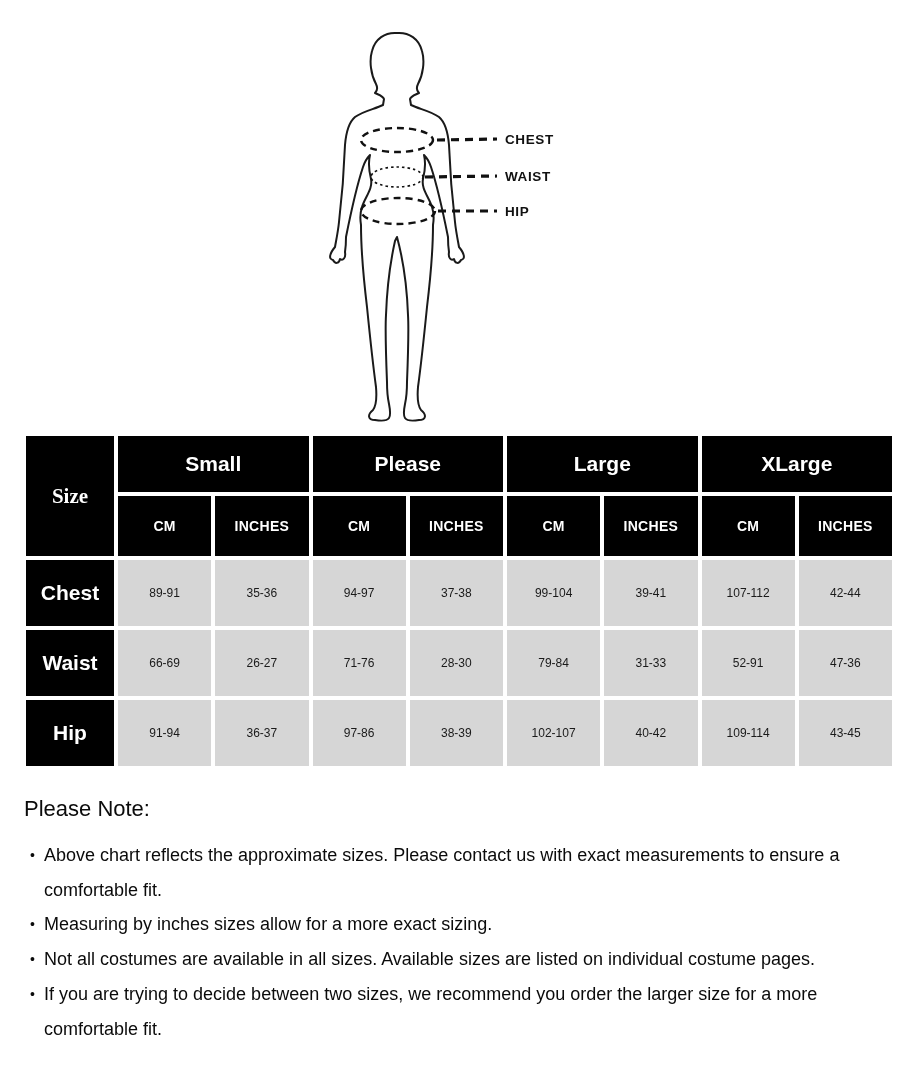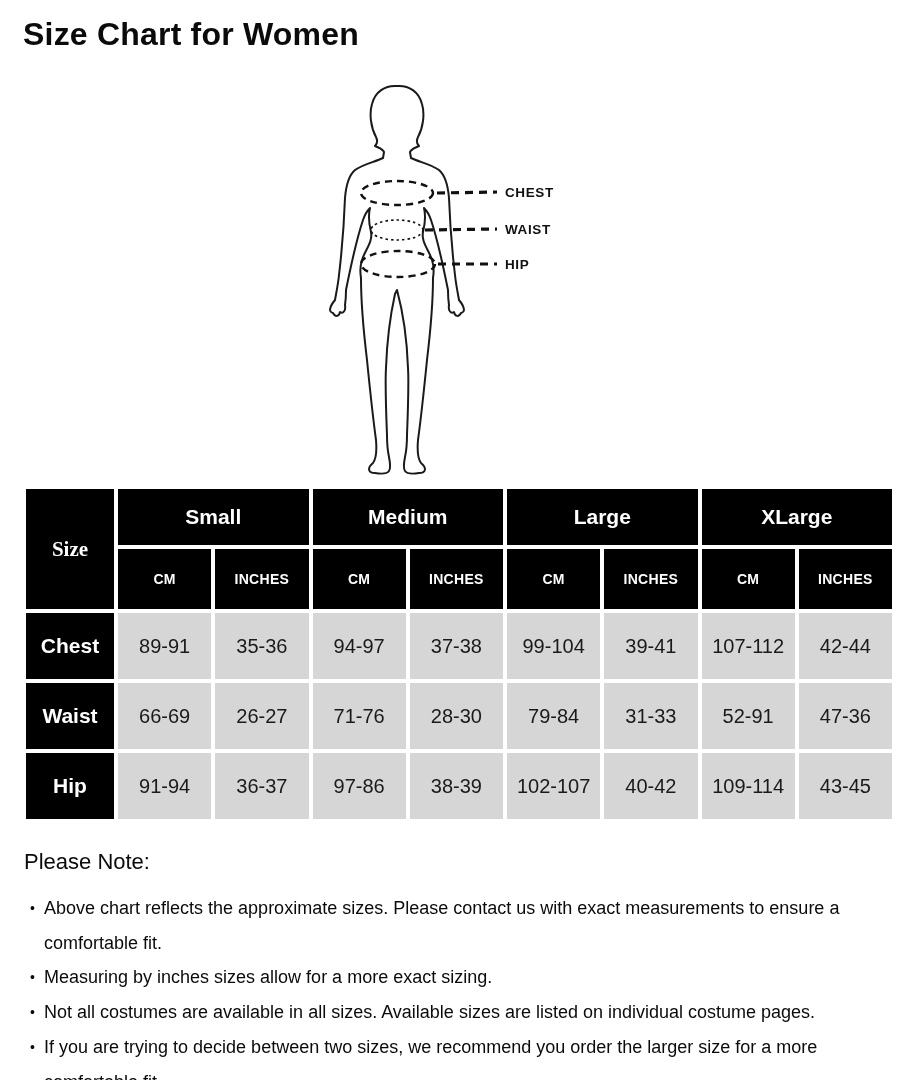--- a/index.html
+++ b/index.html
@@ -83,21 +83,21 @@
   tr.data-row { height: 66px; }
   tr.data-row th.rowlabel {
     background: #000;
     color: #fff;
     font-size: 21px;
     font-weight: bold;
   }
   tr.data-row td.value {
     background: #d6d6d6;
     color: #1a1a1a;
-    font-size: 20px;
+    font-size: 12px;
     font-weight: normal;
   }
   .notes {
     margin: 26px 0 0 24px;
   }
   .notes-heading {
     font-size: 22px;
     color: #0b0b0b;
   }
   .notes-list {
@@ -123,21 +123,20 @@
   }
   .notes-list .note-text {
     flex: 1;
   }
 </style>
 </head>
 <body>
 
 <div class="page">
 
-  <h1 class="page-title">Size Chart for Women</h1>
 
   <div class="figure-area">
     <svg width="270" height="405" viewBox="0 0 270 405">
 
       <path class="body-outline" d="
         M72,6
         C60,5 50,12 47,24
         C44,34 46,48 51,57
         C53,61 52,64 50,66
         C54,68 58,69 59,72
@@ -217,21 +216,21 @@
         <col>
         <col>
         <col>
         <col>
         <col>
     </colgroup>
     <tbody>
         <tr class="group-row">
       <th class="hdr corner" rowspan="2">Size</th>
       <th class="hdr" colspan="2">Small</th>
-      <th class="hdr" colspan="2">Medium</th>
+      <th class="hdr" colspan="2">Please</th>
       <th class="hdr" colspan="2">Large</th>
       <th class="hdr" colspan="2">XLarge</th>
     </tr>
     <tr class="unit-row">
       <th class="hdr">CM</th>
       <th class="hdr">INCHES</th>
       <th class="hdr">CM</th>
       <th class="hdr">INCHES</th>
       <th class="hdr">CM</th>
       <th class="hdr">INCHES</th>

